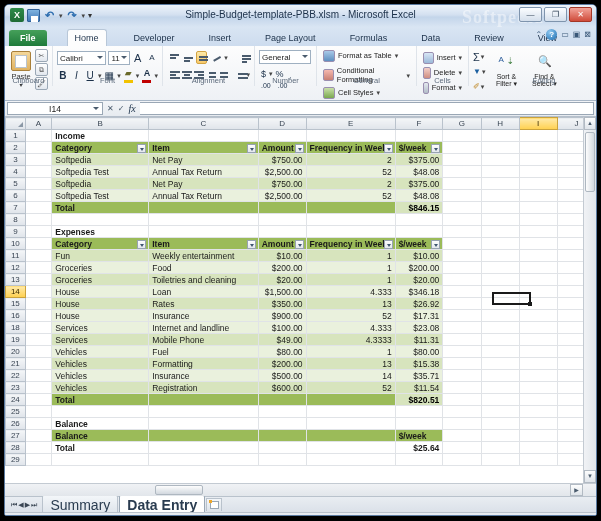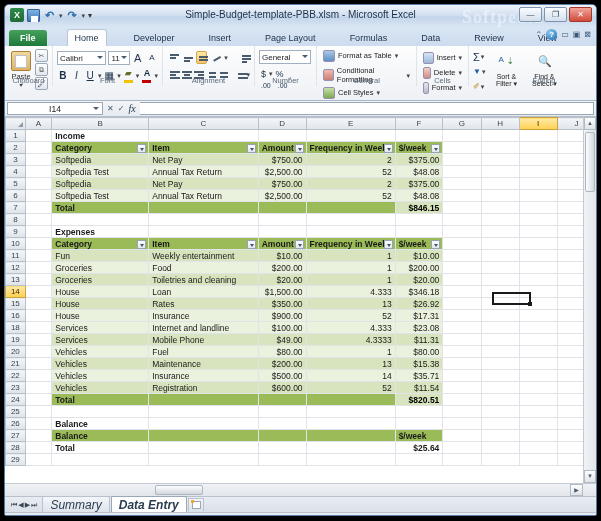--- a/index.html
+++ b/index.html
@@ -147,23 +147,23 @@
              font-size:6px;text-align:center;line-height:11px;color:#4a5b6d;}
   .vsb .thumb{ position:absolute;left:1px;right:1px;top:15px;height:60px;
                background:linear-gradient(90deg,#fdfdfd,#d2d8df); border:1px solid #aeb7c0;border-radius:2px;}
   .vsb .arrb{ position:absolute;left:0;right:0;bottom:0; }
   .hsb{ height:13px; background:linear-gradient(#f0f2f5,#e2e6eb);
         border-top:1px solid #c3cad2; position:relative; }
   
   .sheetbar{ height:16px; background:linear-gradient(#e9edf2,#dbe1e9);
              border-top:1px solid #b9c2cc; display:flex; align-items:center; padding-left:2px; gap:1px;}
   .navbtns{ display:flex; gap:1px; padding:0 4px; color:#3a4654; font-size:7px; }
-  .sheettab{ font-size:12px; padding:1px 7px; color:#2a3c50;
+  .sheettab{ font-size:14px; padding:1px 7px; color:#2a3c50;
              background:linear-gradient(#f3f6f9,#dde3ea); border:1px solid #b9c2cc;
-             border-bottom:none; border-radius:2px 2px 0 0;font-style:italic; }
+             border-bottom:none; border-radius:2px 2px 0 0; }
   .sheettab.active{ background:#fff; font-weight:bold; border-color:#9aa7b5; }
   .newsheet{ width:16px;height:13px;border:1px solid #b9c2cc;border-bottom:none;
              background:linear-gradient(#f3f6f9,#dde3ea);position:relative; }
   .newsheet .s{ position:absolute;left:3px;top:2px;width:9px;height:8px;
                 background:#fff;border:1px solid #9aa7b5; }
   .newsheet .st{ position:absolute;left:2px;top:1px;width:3px;height:3px;background:#f0a82a; }
   
   .statusbar{ height:16px; background:linear-gradient(#e9edf2,#d6dde6);
               border-top:1px solid #b9c2cc; display:flex; align-items:center;
               font-size:8.5px; color:#2a3c50; padding:0 5px; position:relative; }
@@ -700,21 +700,21 @@
         <td class="cell bandB r">$80.00</td>
         <td class="cell"></td>
         <td class="cell"></td>
         <td class="cell"></td>
         <td class="cell"></td>
       </tr>
       <tr>
         <td class="rowhdr">21</td>
         <td class="cell"></td>
         <td class="cell bandA">Vehicles</td>
-        <td class="cell bandA">Maintenance</td>
+        <td class="cell bandA">Formatting</td>
         <td class="cell bandA r">$200.00</td>
         <td class="cell bandA r">13</td>
         <td class="cell bandA r">$15.38</td>
         <td class="cell"></td>
         <td class="cell"></td>
         <td class="cell"></td>
         <td class="cell"></td>
       </tr>
       <tr>
         <td class="rowhdr">22</td>

